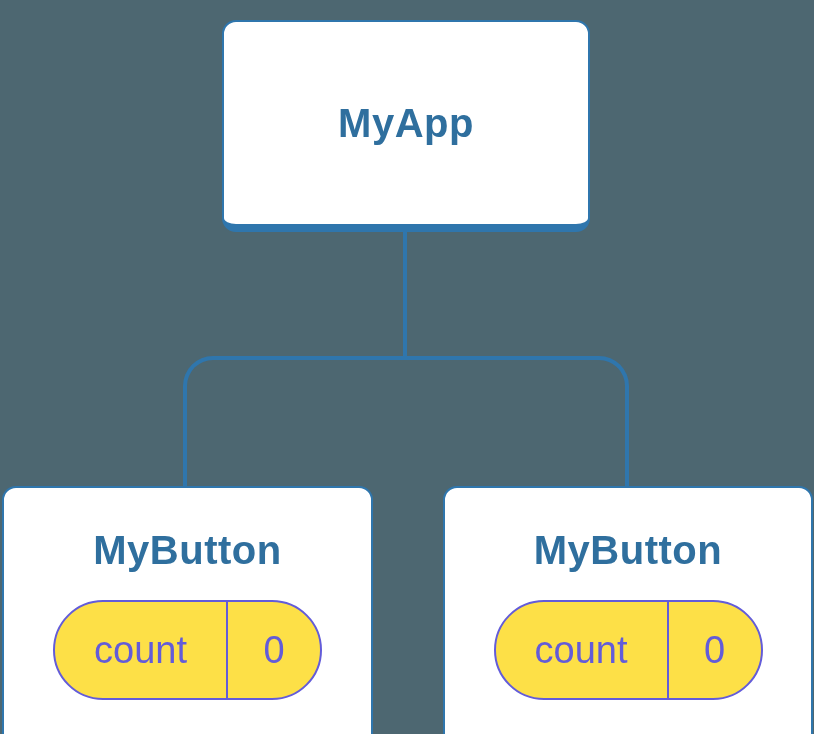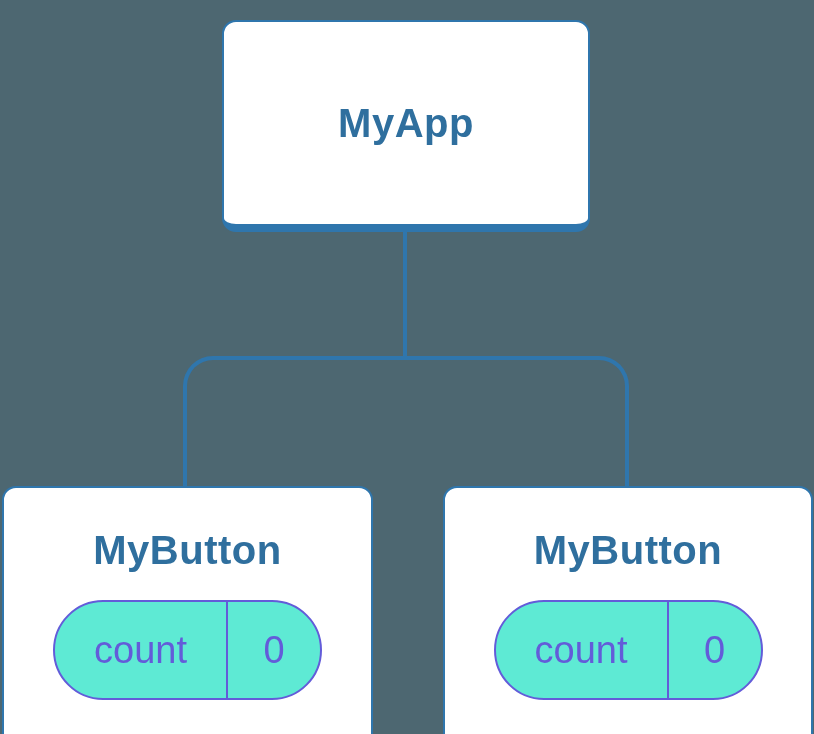--- a/index.html
+++ b/index.html
@@ -77,21 +77,21 @@
   .state-pill {
     display: flex;
     align-items: stretch;
     height: 100px;
     border: 2px solid #635cd9;
     border-radius: 52px;
     box-sizing: border-box;
     color: #635cd9;
     font-size: 38px;
     font-weight: 400;
-    background: #5eead4;
+    background: #fde047;
   }
   .pill-key {
     width: 171px;
     display: flex;
     align-items: center;
     justify-content: center;
     border-right: 2px solid #635cd9;
   }
   .pill-value {
     width: 92px;

